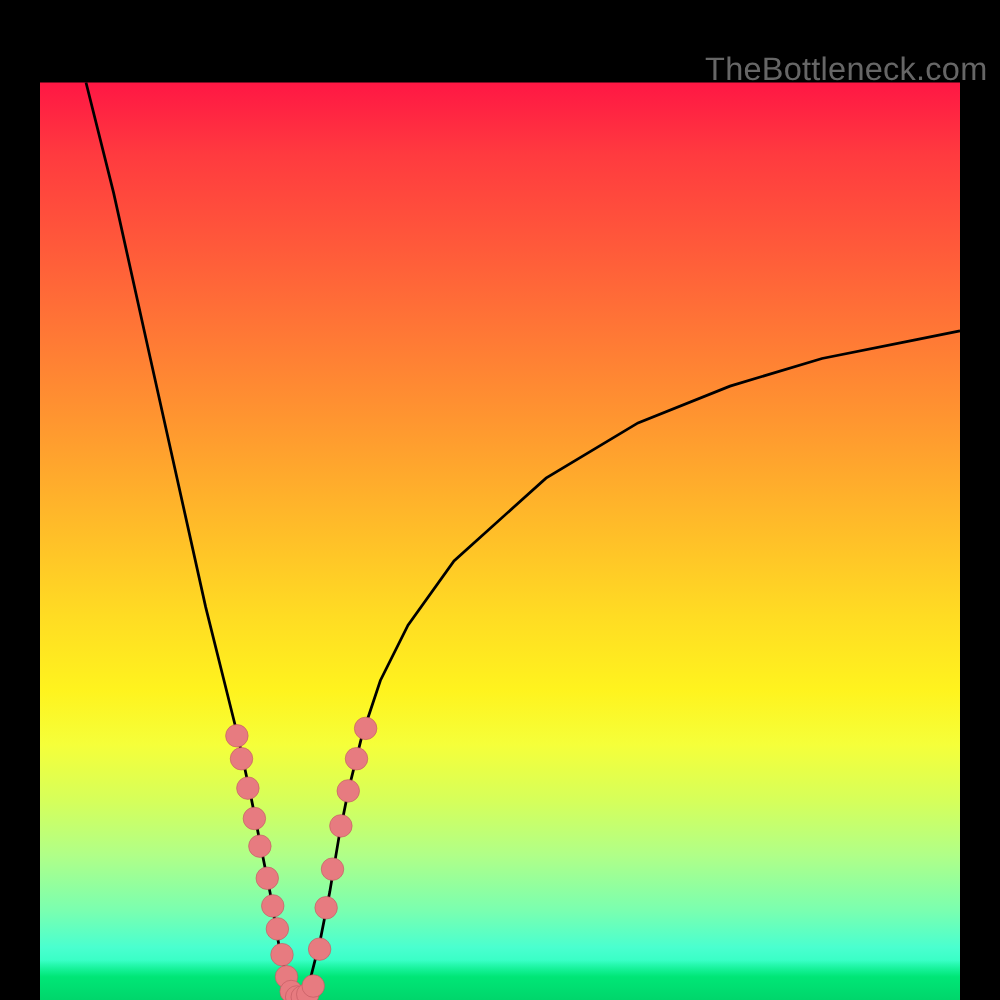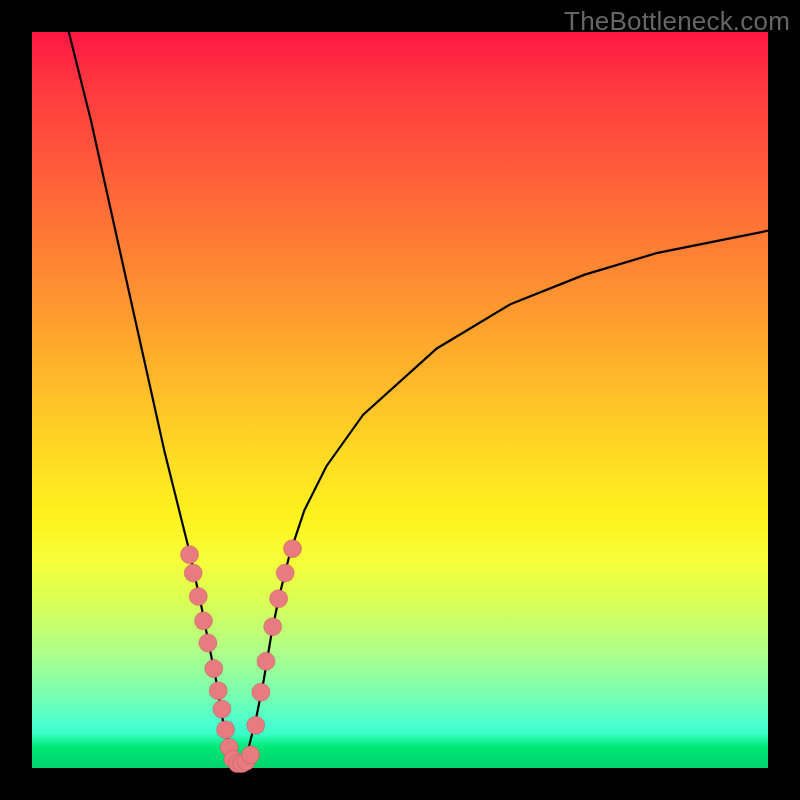--- a/index.html
+++ b/index.html
@@ -9,20 +9,21 @@
     height: 800px;
     overflow: hidden;
     background: #000;
     font-family: Arial, Helvetica, sans-serif;
   }
   .outer {
     width: 800px;
     height: 587px;
     background: #000;
     position: relative;
+    margin-top: 34px;
   }
   .watermark {
     position: absolute;
     top: 6px;
     right: 10px;
     color: #666;
     font-size: 26px;
     font-weight: 500;
     letter-spacing: 0.2px;
   }

